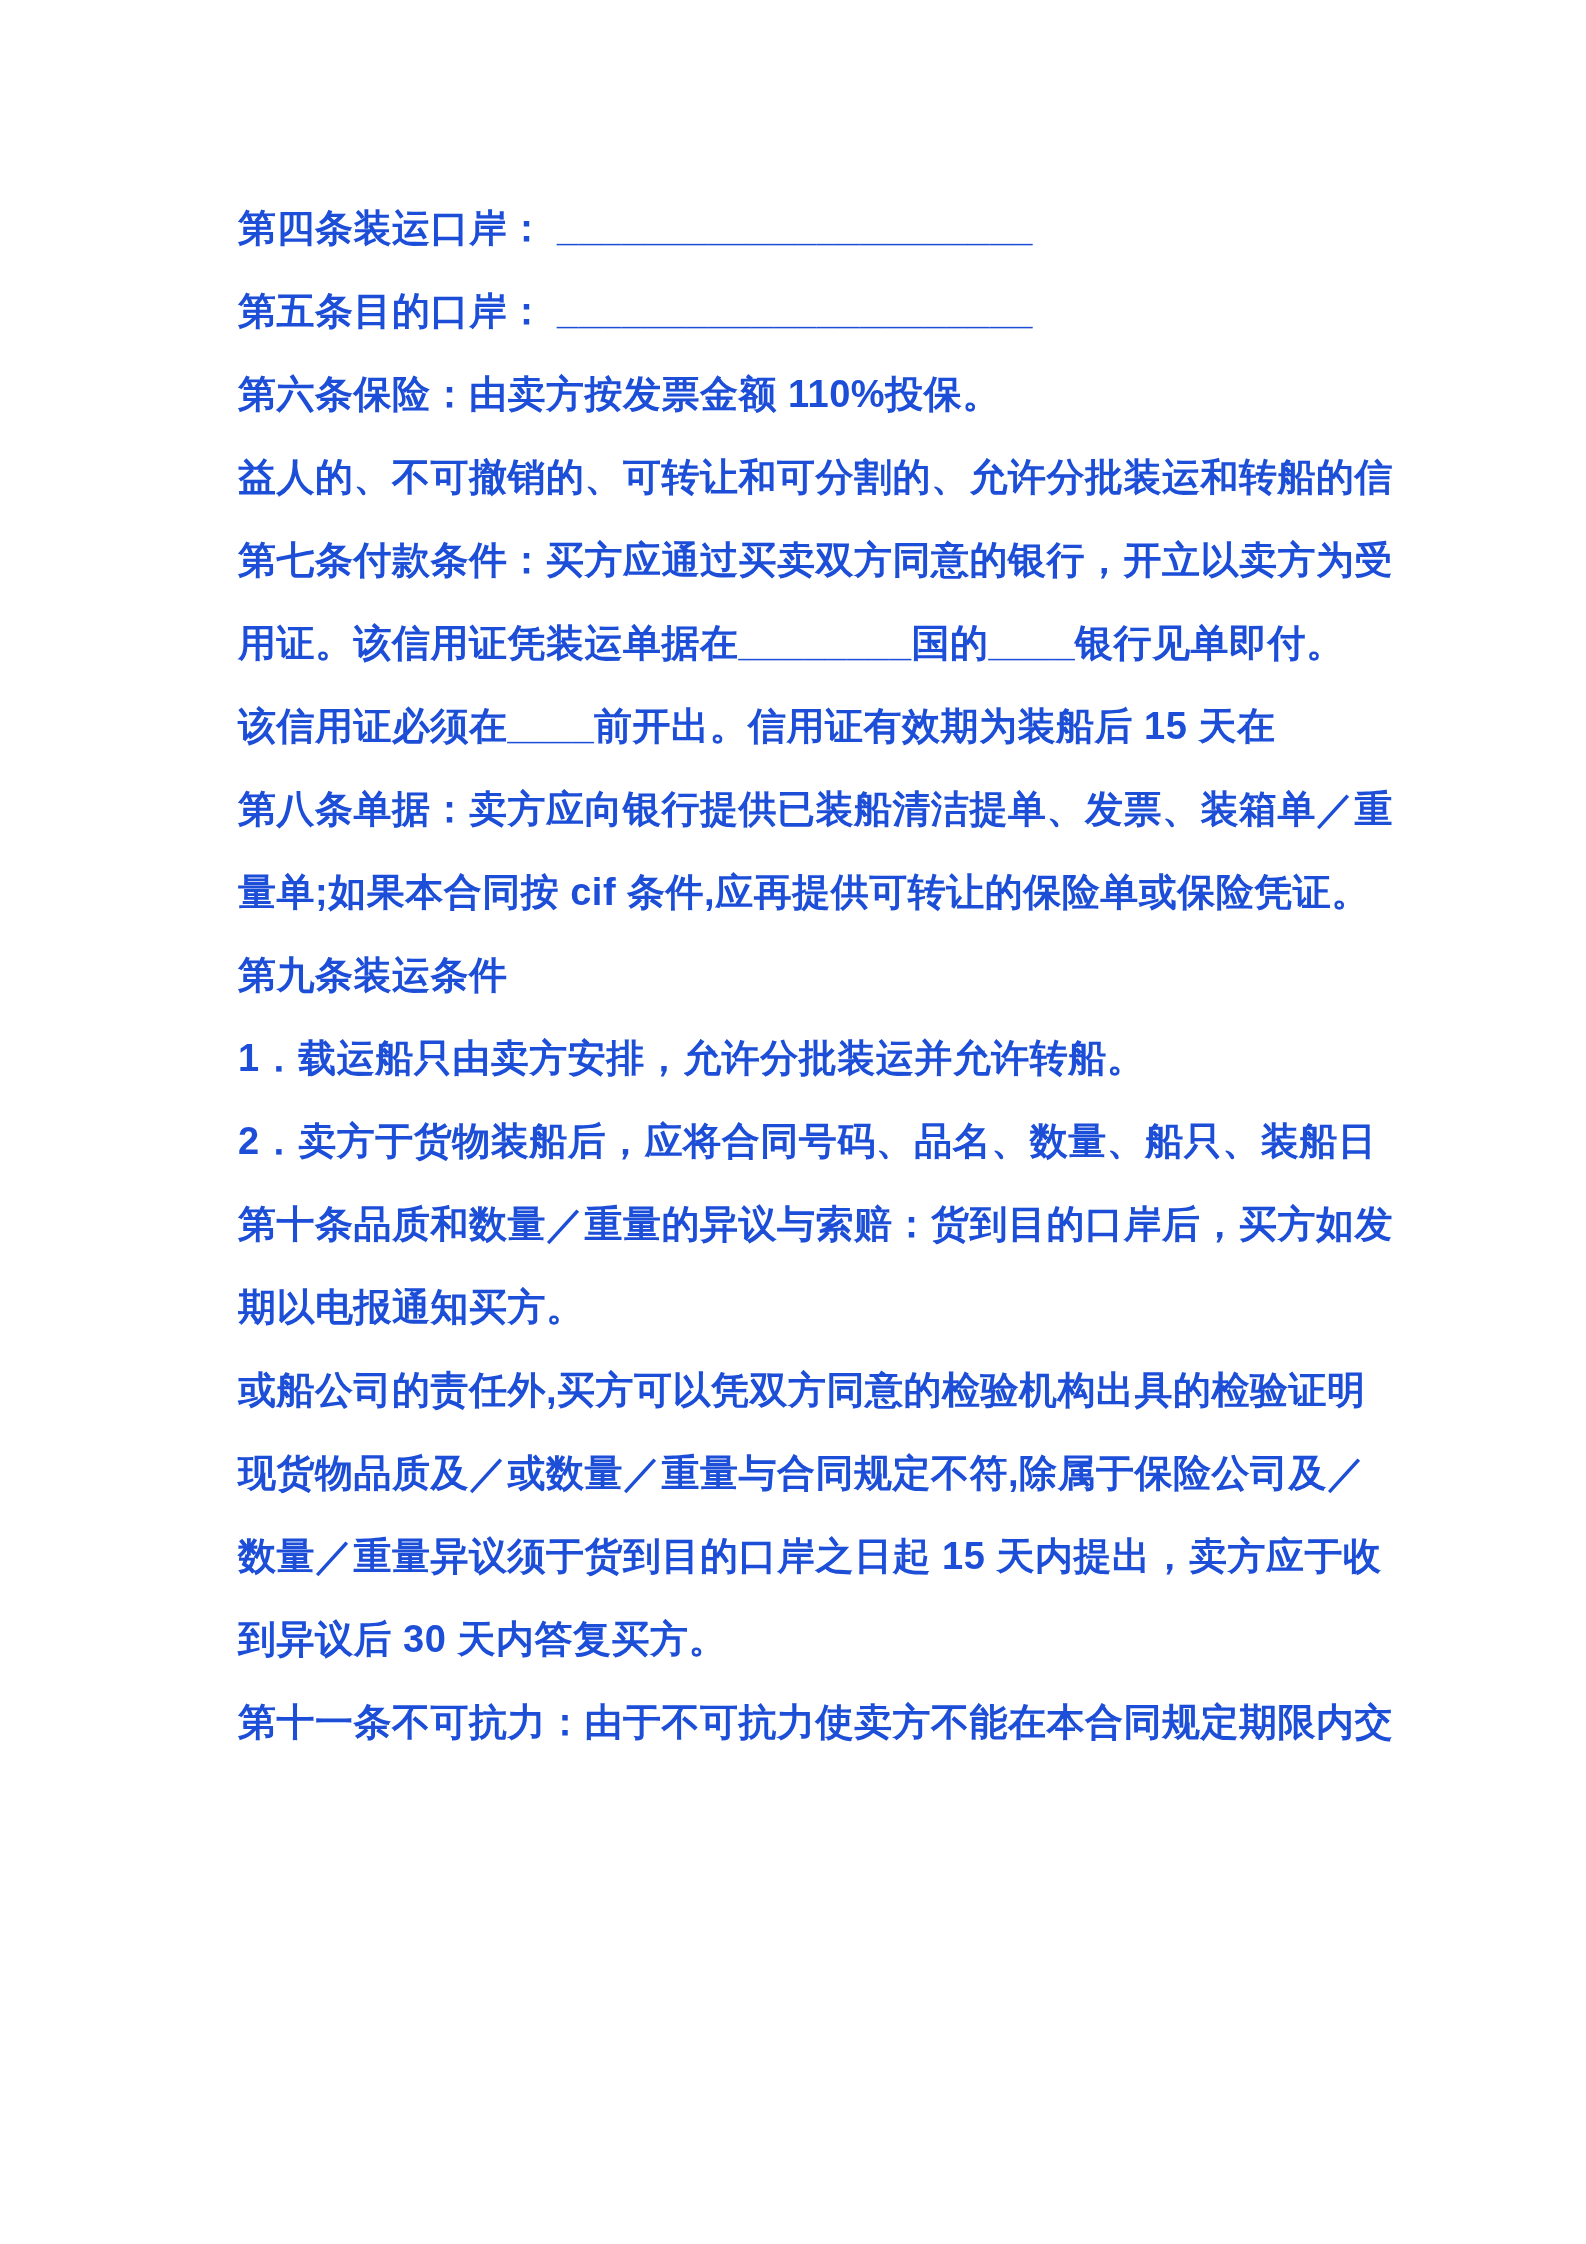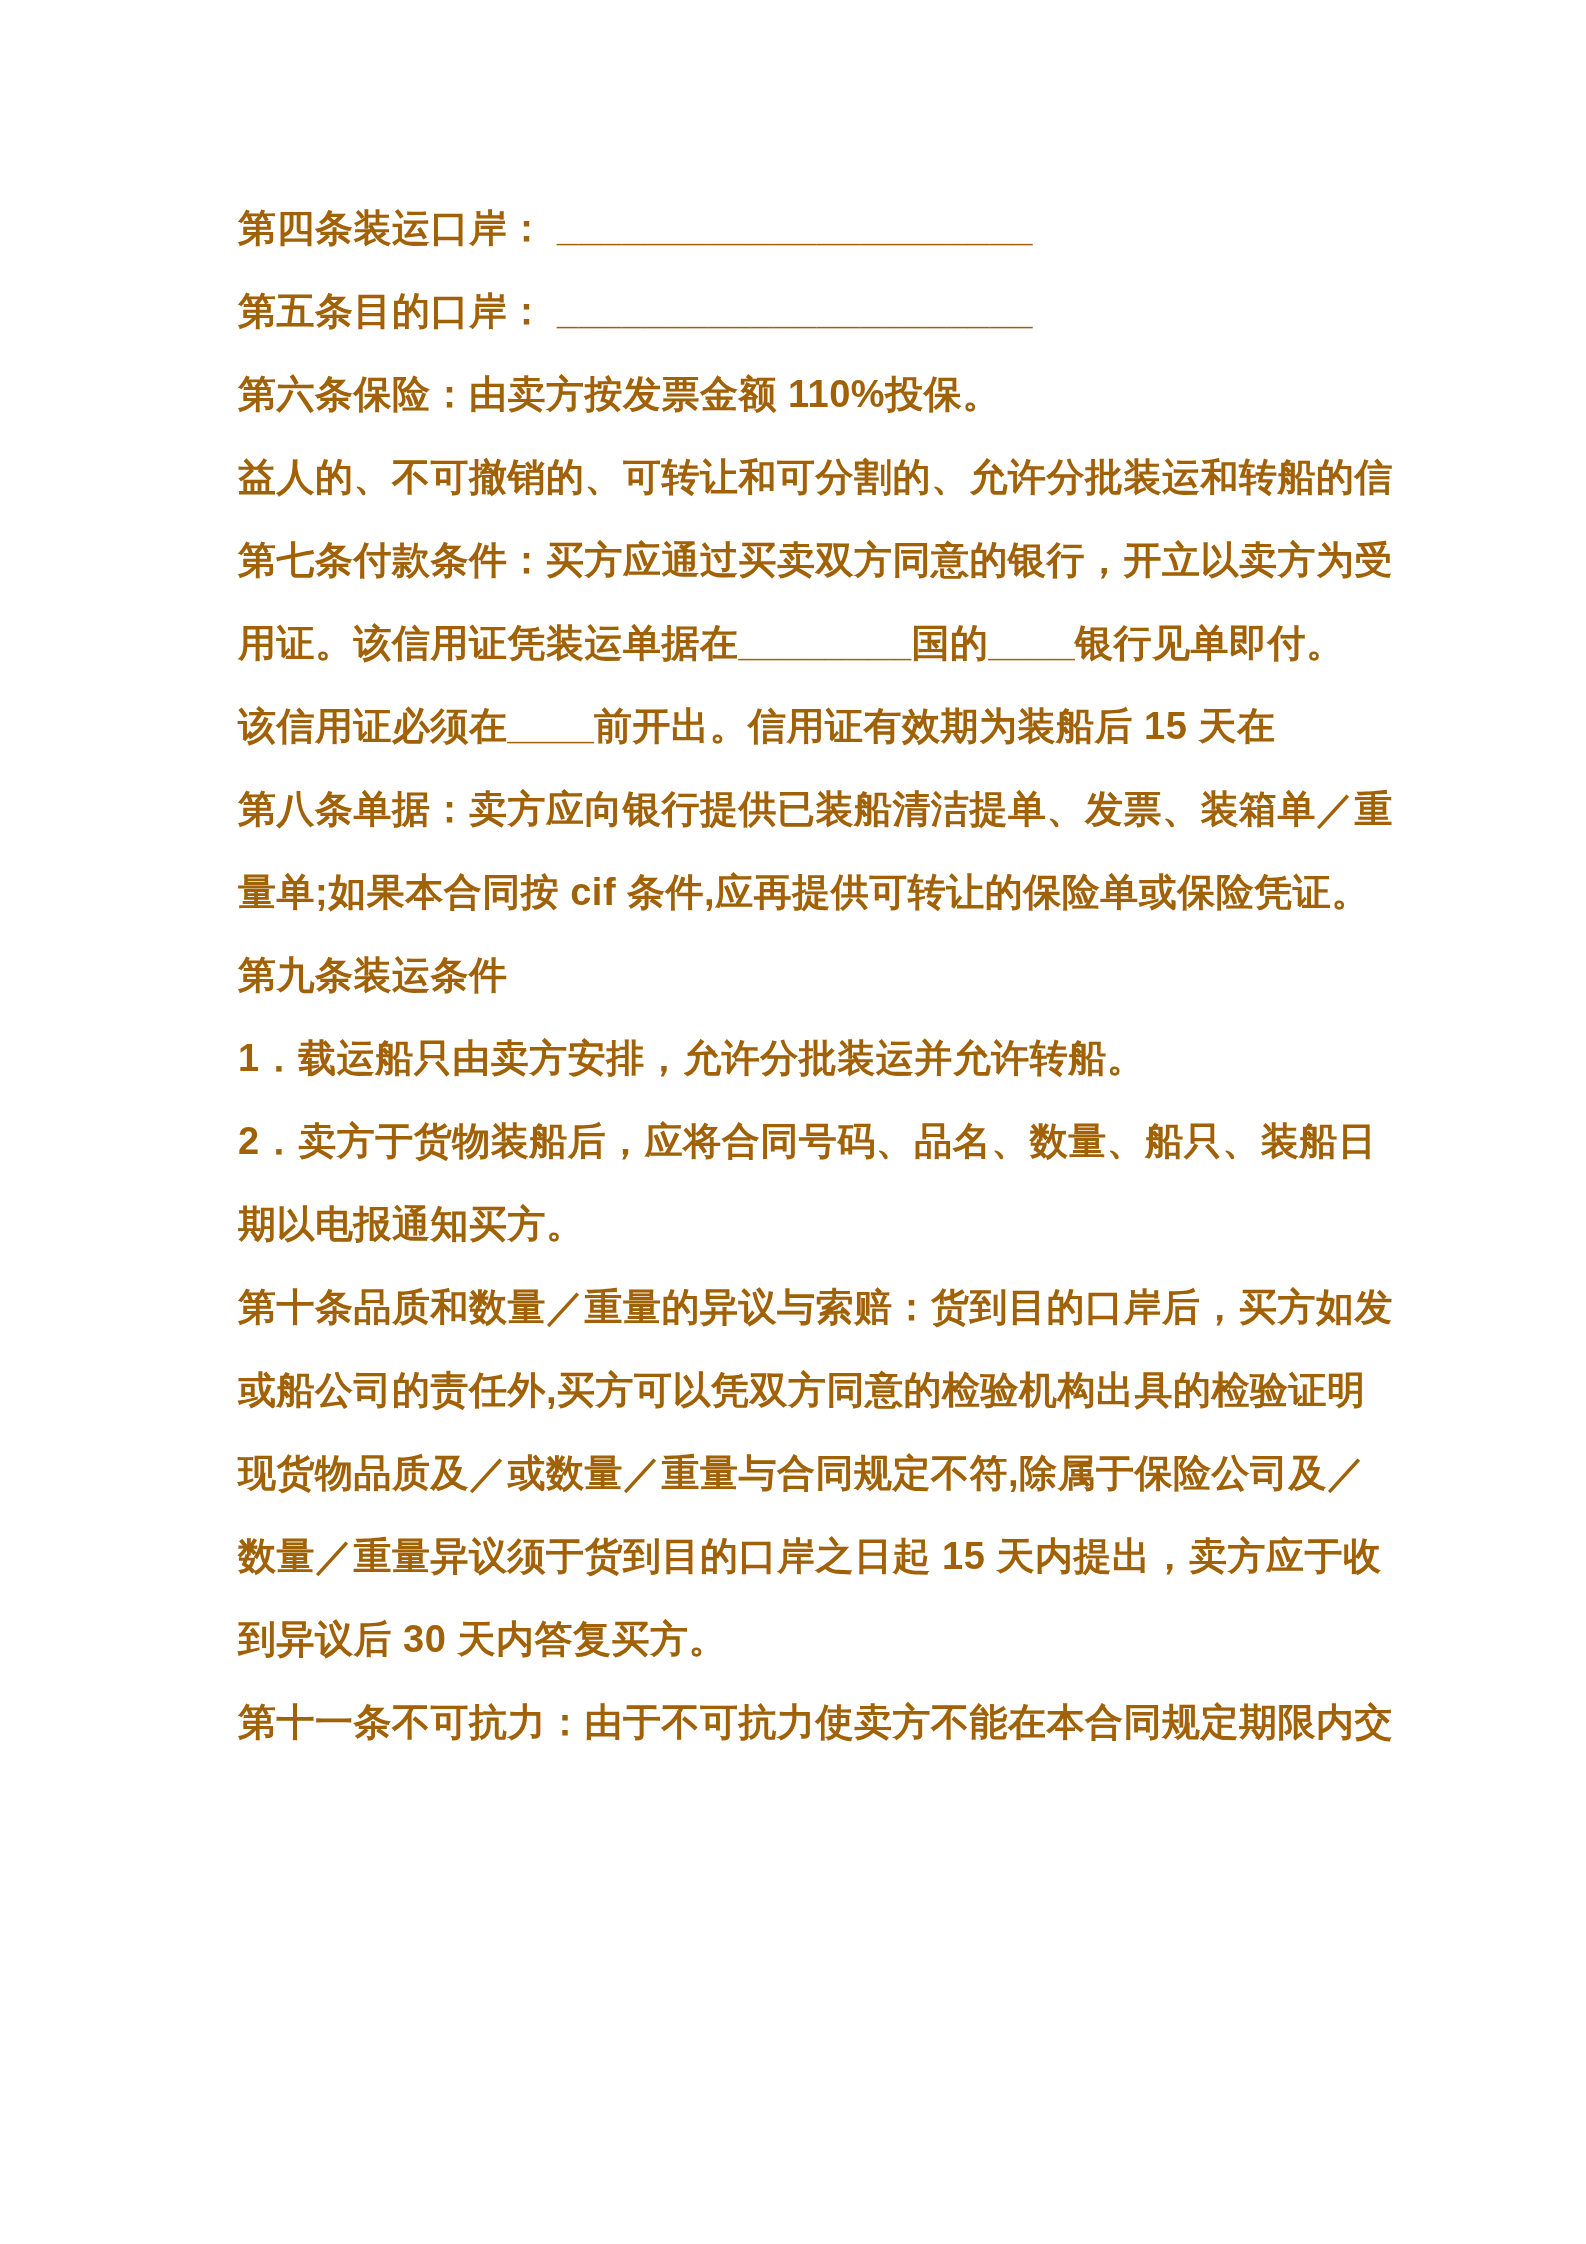--- a/index.html
+++ b/index.html
@@ -17,41 +17,41 @@
       position: absolute;
       top: 187px;
       left: 238px;
       right: 140px;
     }
     .line {
       font-family: "Liberation Sans", "DejaVu Sans", sans-serif;
       font-weight: 700;
       font-size: 38px;
       line-height: 83px;
-      color: #a16207;
+      color: #1d4ed8;
       white-space: pre;
       letter-spacing: 0.5px;
     }
   </style>
 </head>
 <body>
 
 <div class="doc-page">
   <div class="line">第四条装运口岸： ______________________</div>
   <div class="line">第五条目的口岸： ______________________</div>
   <div class="line">第六条保险：由卖方按发票金额 110%投保。</div>
   <div class="line">益人的、不可撤销的、可转让和可分割的、允许分批装运和转船的信</div>
   <div class="line">第七条付款条件：买方应通过买卖双方同意的银行，开立以卖方为受</div>
   <div class="line">用证。该信用证凭装运单据在________国的____银行见单即付。</div>
   <div class="line">该信用证必须在____前开出。信用证有效期为装船后 15 天在</div>
   <div class="line">第八条单据：卖方应向银行提供已装船清洁提单、发票、装箱单／重</div>
   <div class="line">量单;如果本合同按 cif 条件,应再提供可转让的保险单或保险凭证。</div>
   <div class="line">第九条装运条件</div>
   <div class="line">1．载运船只由卖方安排，允许分批装运并允许转船。</div>
   <div class="line">2．卖方于货物装船后，应将合同号码、品名、数量、船只、装船日</div>
+  <div class="line">第十条品质和数量／重量的异议与索赔：货到目的口岸后，买方如发</div>
   <div class="line">期以电报通知买方。</div>
-  <div class="line">第十条品质和数量／重量的异议与索赔：货到目的口岸后，买方如发</div>
   <div class="line">或船公司的责任外,买方可以凭双方同意的检验机构出具的检验证明</div>
   <div class="line">现货物品质及／或数量／重量与合同规定不符,除属于保险公司及／</div>
   <div class="line">数量／重量异议须于货到目的口岸之日起 15 天内提出，卖方应于收</div>
   <div class="line">到异议后 30 天内答复买方。</div>
   <div class="line">第十一条不可抗力：由于不可抗力使卖方不能在本合同规定期限内交</div>
 </div>
 
 </body></html>

